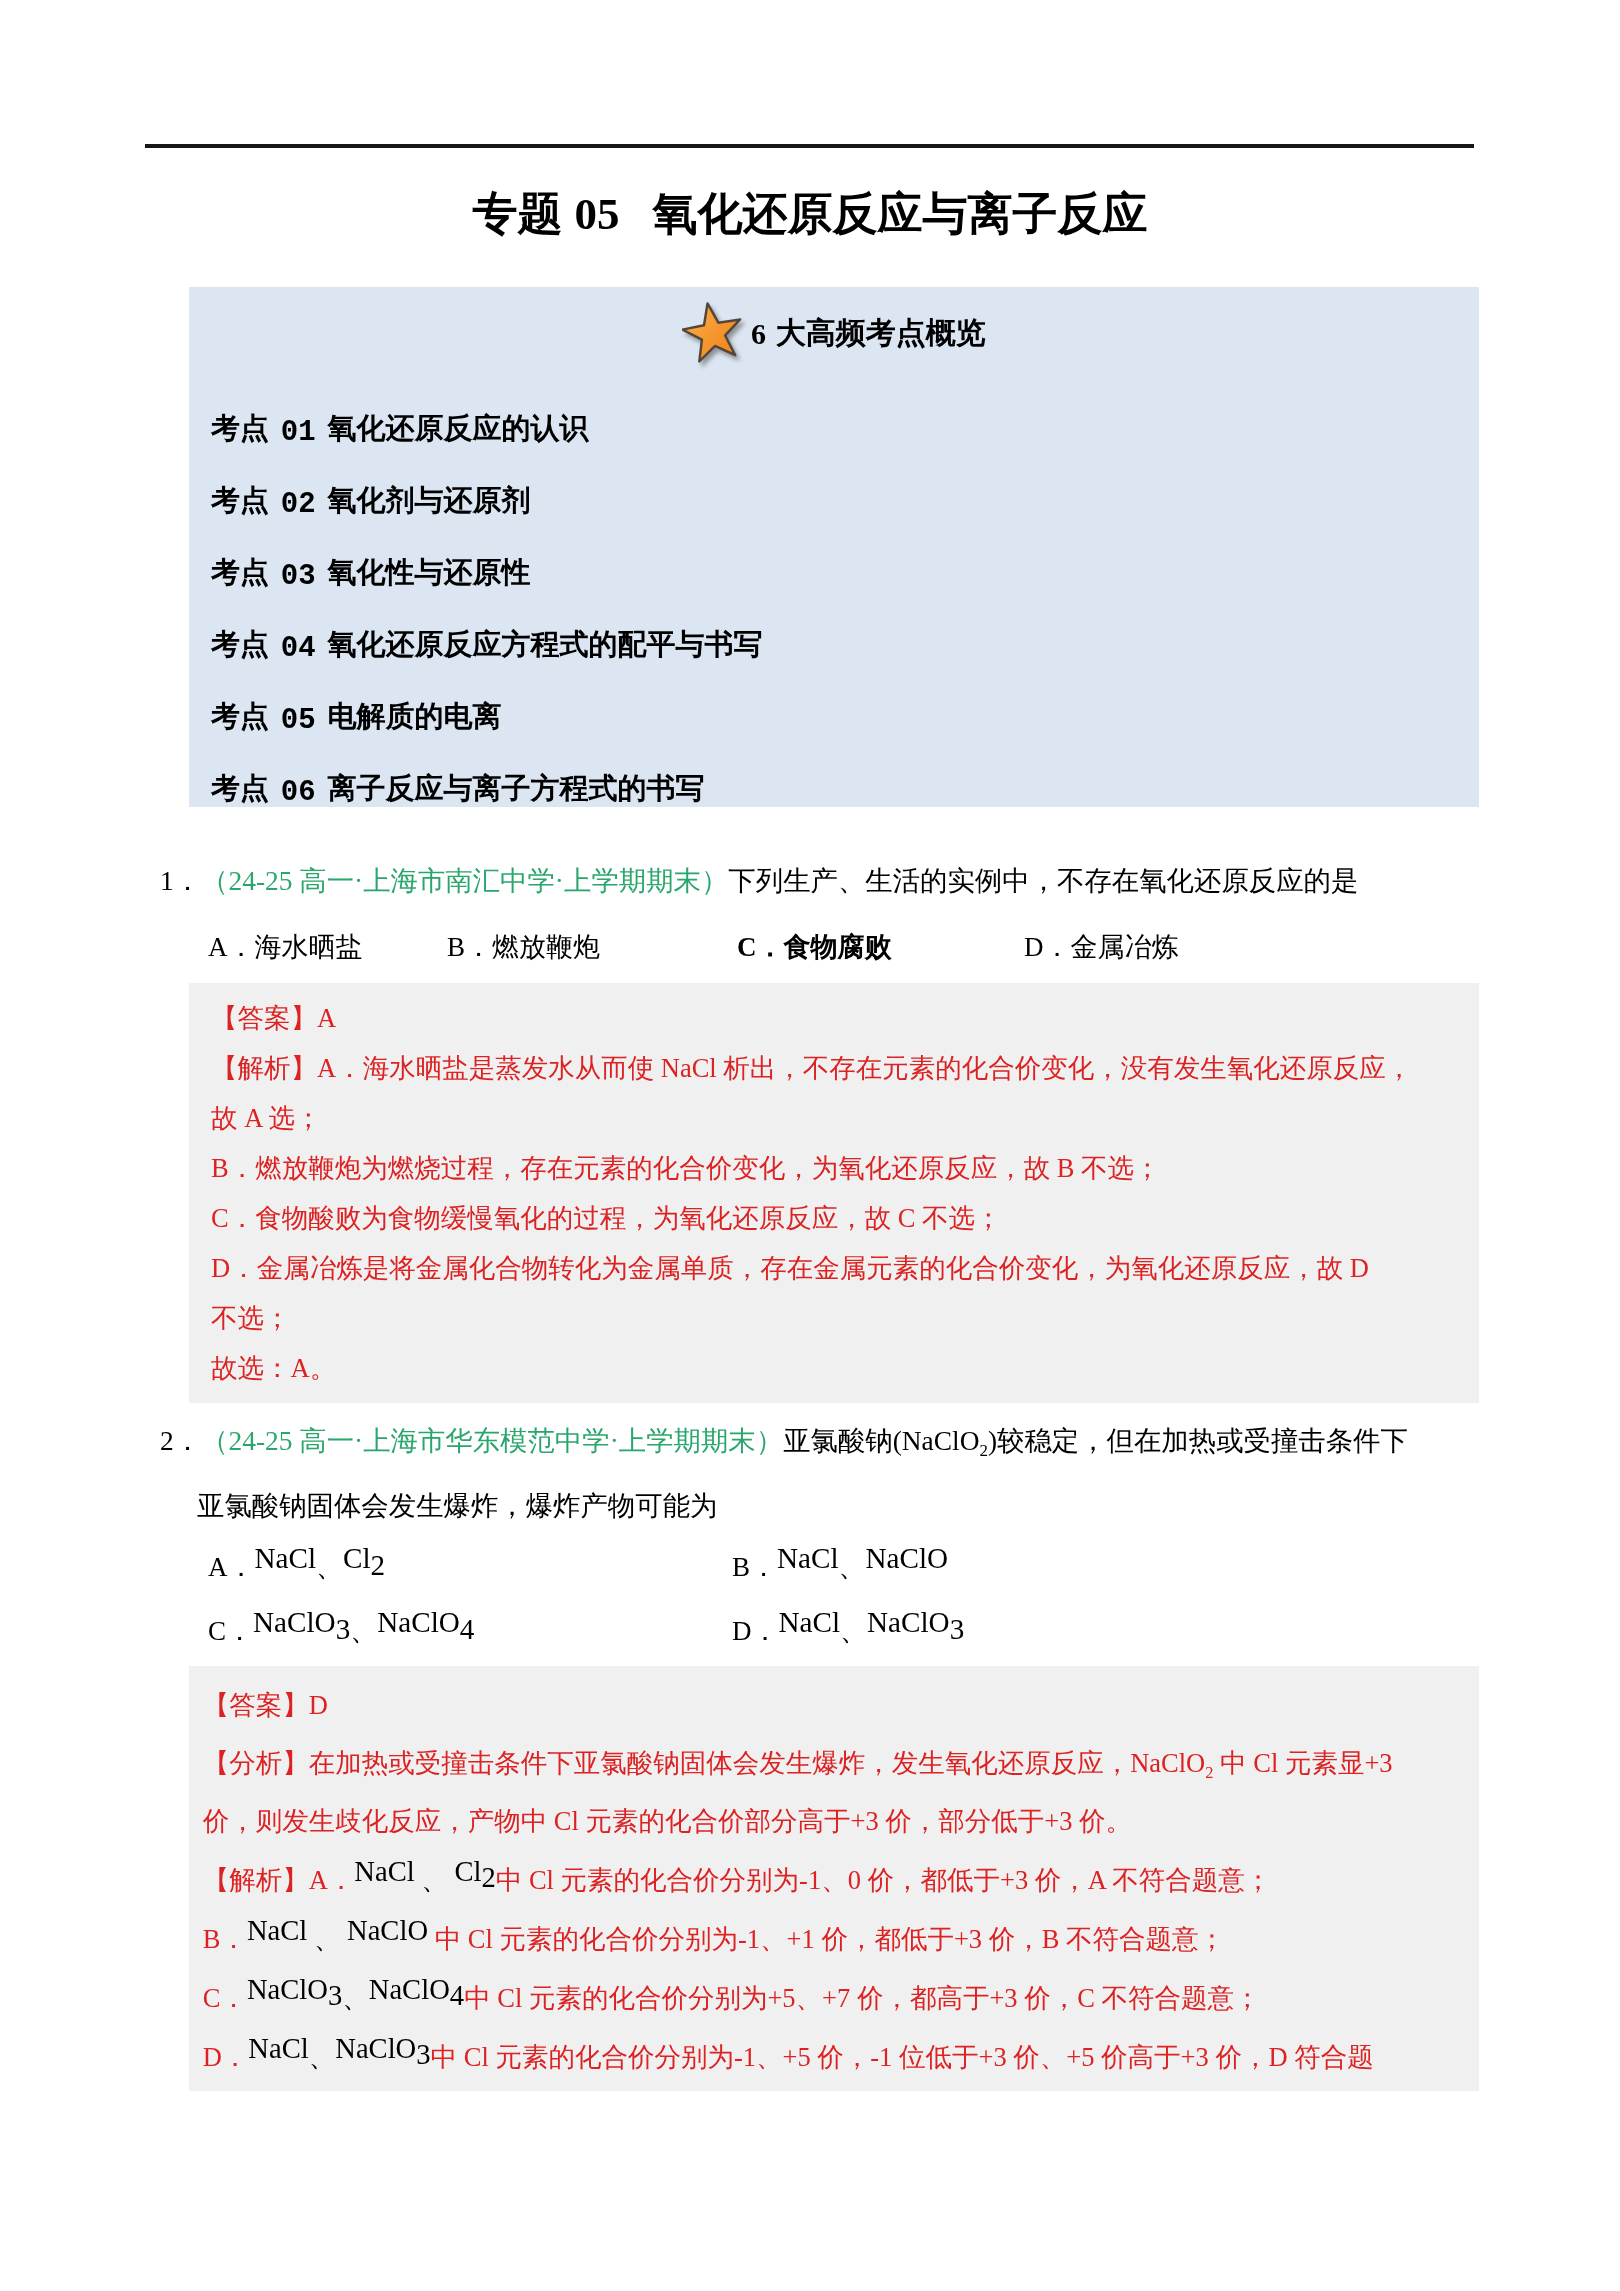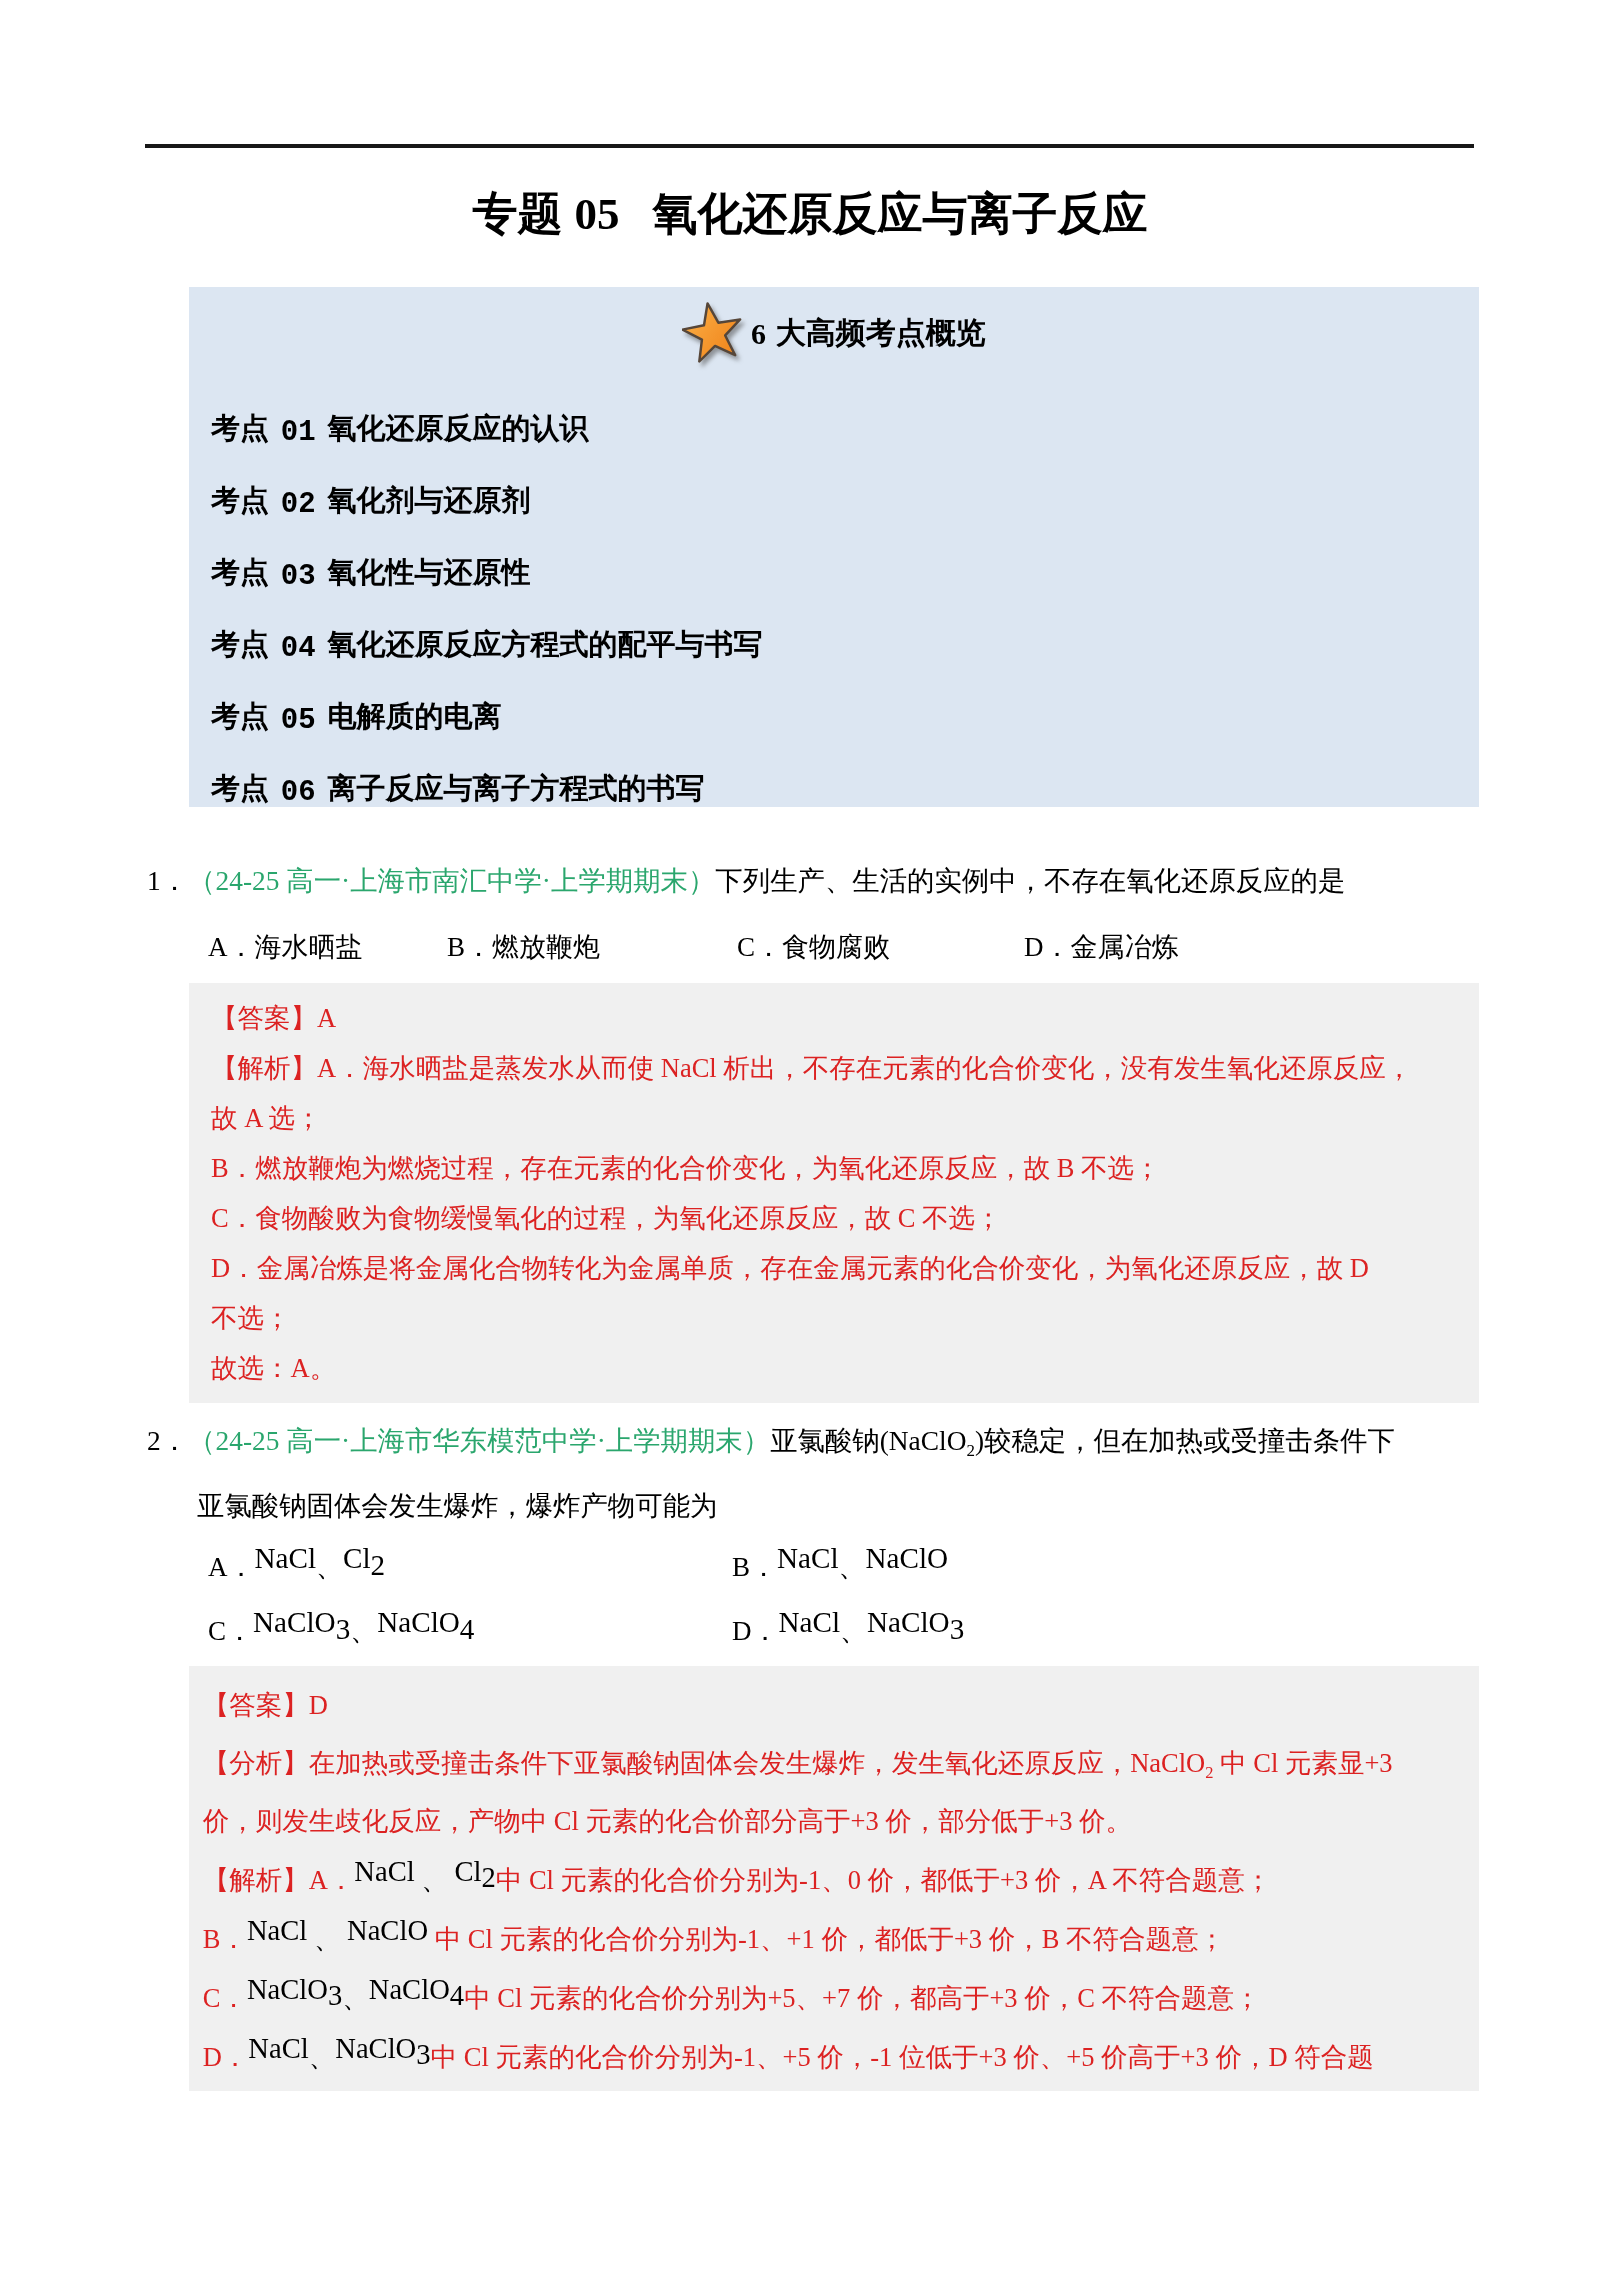--- a/index.html
+++ b/index.html
@@ -13,21 +13,21 @@
 
   .ov{position:absolute;left:189px;top:287px;width:1290px;height:520px;background:#dce6f2;}
   .ov-head{display:flex;align-items:center;justify-content:center;height:86px;padding-top:3.9px;
            font-family:"Liberation Sans",sans-serif;font-weight:bold;font-size:30px;}
   .ov-head svg{margin-right:7.8px;margin-top:-3.9px;filter:drop-shadow(3.9px 4.9px 2px rgba(80,80,80,.55));}
   .ov-num{font-family:"Liberation Serif",serif;margin-right:9.8px;}
   .ov-item{height:72px;display:flex;align-items:flex-end;padding-left:22px;
            font-family:"Liberation Sans",sans-serif;font-weight:bold;font-size:29px;}
   .kd-num{font-family:Liberation Mono, monospace;margin:0 11.8px;}
 
-  .qline{position:absolute;left:147px;width:1333px;font-size:27.4px;line-height:1.35;color:#000;}
+  .qline{position:absolute;left:160px;width:1333px;font-size:27.4px;line-height:1.35;color:#000;}
   .qline2{left:177px;margin-left:20px;}
   .c-g{color:#2aa66d;}
   .c-k{color:#000;}
   .optrow{position:absolute;left:12px;top:0;width:100%;height:41px;font-size:27px;}
   .optrow .opt{position:absolute;white-space:nowrap;}
 
   .ans{position:absolute;left:189px;width:1290px;background:#f0f0f0;color:#dc2222;
        font-size:26.5px;padding:9.8px 0 9.8px 13.7px;box-sizing:border-box;}
   .ans1{top:983px;height:420px;padding-left:22px;}
   .ans1 .ans-line{line-height:50px;white-space:nowrap;}
@@ -92,21 +92,21 @@
         <span class="kd-num">06</span>
         <span>离子反应与离子方程式的书写</span>
     </div>
   </div>
 
   <div class="qline" style="top:863px;"><span>1．</span><span class="c-g">（24-25 高一·上海市南汇中学·上学期期末）</span><span>下列生产、生活的实例中，不存在氧化还原反应的是</span></div>
 
   <div class="optrow" style="top:929px;">
     <span class="opt" style="left:196px;">A．海水晒盐</span>
     <span class="opt" style="left:435px;">B．燃放鞭炮</span>
-    <span class="opt" style="left:725px;">C．食物腐败</span>
+    <span class="opt" style="left:725px;font-weight:bold;">C．食物腐败</span>
     <span class="opt" style="left:1012px;">D．金属冶炼</span>
   </div>
 
   <div class="ans ans1">
     <div class="ans-line">【答案】A</div>
     <div class="ans-line">【解析】A．海水晒盐是蒸发水从而使 NaCl 析出，不存在元素的化合价变化，没有发生氧化还原反应，</div>
     <div class="ans-line">故 A 选；</div>
     <div class="ans-line">B．燃放鞭炮为燃烧过程，存在元素的化合价变化，为氧化还原反应，故 B 不选；</div>
     <div class="ans-line">C．食物酸败为食物缓慢氧化的过程，为氧化还原反应，故 C 不选；</div>
     <div class="ans-line">D．金属冶炼是将金属化合物转化为金属单质，存在金属元素的化合价变化，为氧化还原反应，故 D</div>

